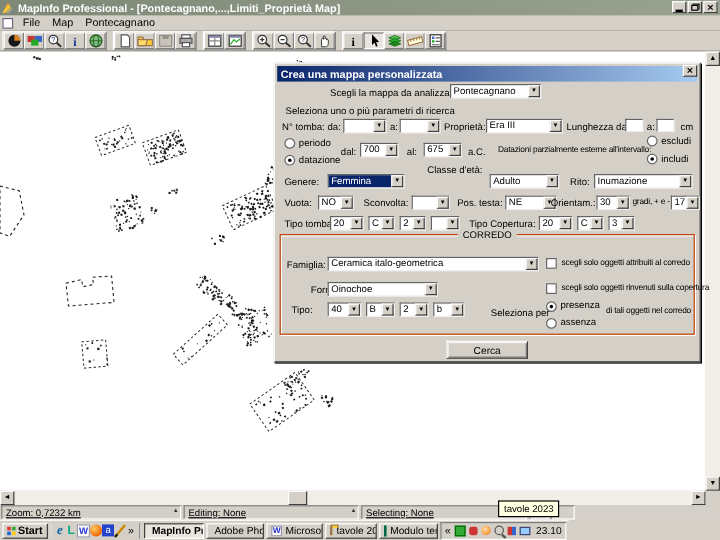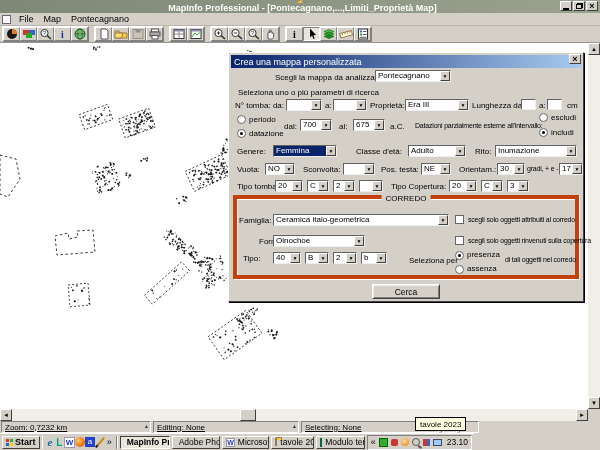--- a/index.html
+++ b/index.html
@@ -1,20 +1,20 @@
 <!DOCTYPE html>
 <html><head>
 <meta charset="utf-8">
 <style>
   html,body{margin:0;padding:0;}
   body{width:600px;height:450px;overflow:hidden;font-family:"Liberation Sans","DejaVu Sans",sans-serif;-webkit-font-smoothing:none;}
   #screen{position:relative;width:600px;height:450px;background:#d4d0c8;overflow:hidden;}
   .abs{position:absolute;}
   
-  .titlebar{left:0;top:0;width:600px;height:13px;background:linear-gradient(to right,#7e8877,#9aa38f);display:flex;align-items:center;padding-left:2px;box-sizing:border-box;flex-direction:column;}
+  .titlebar{left:0;top:0;width:600px;height:13px;background:linear-gradient(to right,#7e8877,#9aa38f);display:flex;align-items:center;padding-left:2px;box-sizing:border-box;}
   .titlebar .ttl{color:#fff;font-weight:bold;font-size:9px;white-space:nowrap;margin-left:3px;}
   .menubar{left:0;top:13px;width:600px;height:13px;background:#d4d0c8;display:flex;align-items:center;border-bottom:1px solid #b8b4ac;box-sizing:border-box;}
   .menu-item{font-size:9px;padding:0 5px;color:#000;}
   .winbtns{position:absolute;right:2px;top:1px;display:flex;gap:1px;}
   .wbtn{width:12px;height:10px;background:#d4d0c8;border:1px solid;border-color:#fff #404040 #404040 #fff;display:flex;align-items:center;justify-content:center;font-size:8px;line-height:1;box-sizing:border-box;padding:0;}
   .icon-min{width:6px;height:2px;background:#000;margin-top:5px;}
   .icon-rest{position:relative;width:7px;height:6px;}
   .icon-rest::before{content:'';position:absolute;right:0;top:0;width:4px;height:3px;border:1px solid #000;}
   .icon-rest::after{content:'';position:absolute;left:0;bottom:0;width:4px;height:3px;border:1px solid #000;background:#d4d0c8;}
   .icon-x::after{content:"×";font-weight:bold;font-size:9px;}
@@ -73,34 +73,34 @@
   .tr-red{width:7px;height:7px;background:#c33;border-radius:2px;}
   .tr-orange{width:8px;height:8px;border-radius:50%;background:radial-gradient(circle at 40% 35%,#fda,#e70);}
   .tr-mag{width:6px;height:6px;border:1.5px solid #555;border-radius:50%;position:relative;}
   .tr-mag::after{content:'';position:absolute;right:-3px;bottom:-2px;width:4px;height:1.5px;background:#555;transform:rotate(40deg);}
   .tr-rb{width:7px;height:7px;background:linear-gradient(to right,#c33 50%,#36c 50%);}
   .tr-mon{width:9px;height:7px;background:#9cf;border:1px solid #446;box-sizing:border-box;}
   .clock{font-size:8.5px;padding-left:2px;}
   
   .dialog{left:228px;top:52px;width:356px;height:250px;background:#d4d0c8;border:1px solid;border-color:#fff #404040 #404040 #fff;box-shadow:1px 1px 0 #000;box-sizing:border-box;z-index:10;}
   .dlg-title{position:absolute;left:2px;top:2px;right:2px;height:13px;background:linear-gradient(to right,#0a246a,#a6caf0);display:flex;align-items:center;padding-left:3px;box-sizing:border-box;}
-  .dlg-title .t{color:#fff;font-weight:normal;font-size:9px;white-space:nowrap;}
+  .dlg-title .t{color:#fff;font-weight:bold;font-size:9px;white-space:nowrap;}
   .dlg-close{position:absolute;right:2px;top:1px;}
   .lb{position:absolute;font-size:8px;white-space:nowrap;color:#000;}
   .lbs{position:absolute;font-size:7px;white-space:nowrap;color:#000;letter-spacing:-0.2px;}
   .combo{position:absolute;height:12px;background:#fff;border:1px solid;border-color:#636363 #efefef #efefef #636363;display:flex;align-items:center;box-sizing:border-box;font-size:8px;}
   .combo .val{flex:1;padding:0 2px;white-space:nowrap;overflow:hidden;line-height:10px;}
   .combo .arrow{width:10px;height:10px;background:#d4d0c8;border:1px solid;border-color:#fff #404040 #404040 #fff;box-sizing:border-box;font-size:5px;line-height:8px;text-align:center;flex:none;padding:0;}
   .combo .arrow::after{content:"▼";}
   .combo.hl .val{background:#0a246a;color:#fff;}
   .inputbox{position:absolute;width:15px;height:11px;background:#fff;border:1px solid;border-color:#636363 #efefef #efefef #636363;box-sizing:border-box;font-size:8px;}
   .radio{position:absolute;width:9px;height:9px;border-radius:50%;background:#fff;border:1px solid #666;box-sizing:border-box;}
   .radio.on::after{content:'';display:block;width:3px;height:3px;border-radius:50%;background:#000;margin:2px;}
   .checkbox{position:absolute;width:9px;height:9px;background:#fff;border:1px solid #666;box-sizing:border-box;}
-  .groupbox{position:absolute;left:4px;top:142px;width:346px;height:84px;border:4px solid #c2410c;box-shadow:1px 1px 0 #fff inset, 1px 1px 0 #fff;box-sizing:border-box;}
+  .groupbox{position:absolute;left:4px;top:142px;width:346px;height:84px;border:1px solid #c2410c;box-shadow:1px 1px 0 #fff inset, 1px 1px 0 #fff;box-sizing:border-box;}
   .gb-legend{position:absolute;left:50%;top:-5px;transform:translateX(-50%);background:#d4d0c8;padding:0 4px;font-size:8px;}
   .btn3d{position:absolute;background:#d4d0c8;border:1px solid;border-color:#fff #404040 #404040 #fff;box-shadow:inset 1px 1px 0 #efefef, inset -1px -1px 0 #808080;font-size:8.5px;display:flex;align-items:center;justify-content:center;box-sizing:border-box;}
   .tooltip{left:415px;top:417px;height:14px;background:#ffffe1;border:1px solid #000;font-size:8px;display:flex;align-items:center;padding:0 4px;z-index:20;box-sizing:border-box;}
 </style>
 </head>
 <body>
 
 <div id="screen">
 
   <div class="abs titlebar">
@@ -1014,21 +1014,21 @@
     <span class="radio" style="left:310px;top:60px;"></span>
     <span class="lb" style="left:322px;top:60px;">escludi</span>
     <span class="radio on" style="left:310px;top:75px;"></span>
     <span class="lb" style="left:322px;top:75px;">includi</span>
 
     <span class="lb" style="left:8px;top:94px;">Genere:</span>
     <span class="combo hl" style="left:44px;top:92px;width:64px;">
         <span class="val">Femmina</span>
         <button class="arrow"></button>
       </span>
-    <span class="lb" style="left:127px;top:94px;">Classe d'età:</span>
+    <span class="lb" style="left:127px;top:84px;">Classe d'età:</span>
     <span class="combo" style="left:179px;top:92px;width:58px;">
         <span class="val">Adulto</span>
         <button class="arrow"></button>
       </span>
     <span class="lb" style="left:246px;top:94px;">Rito:</span>
     <span class="combo" style="left:266px;top:92px;width:82px;">
         <span class="val">Inumazione</span>
         <button class="arrow"></button>
       </span>
 
@@ -1036,21 +1036,21 @@
     <span class="combo" style="left:36px;top:110px;width:30px;">
         <span class="val">NO</span>
         <button class="arrow"></button>
       </span>
     <span class="lb" style="left:74px;top:112px;">Sconvolta:</span>
     <span class="combo" style="left:114px;top:110px;width:32px;">
         <span class="val"></span>
         <button class="arrow"></button>
       </span>
     <span class="lb" style="left:152px;top:112px;">Pos. testa:</span>
-    <span class="combo" style="left:192px;top:110px;width:30px;">
+    <span class="combo" style="left:192px;top:110px;width:43px;">
         <span class="val">NE</span>
         <button class="arrow"></button>
       </span>
     <span class="lb" style="left:230px;top:112px;">Orientam.:</span>
     <span class="combo" style="left:268px;top:110px;width:28px;">
         <span class="val">30</span>
         <button class="arrow"></button>
       </span>
     <span class="lbs" style="left:298px;top:112px;">gradi, + e -</span>
     <span class="combo" style="left:330px;top:110px;width:24px;">

